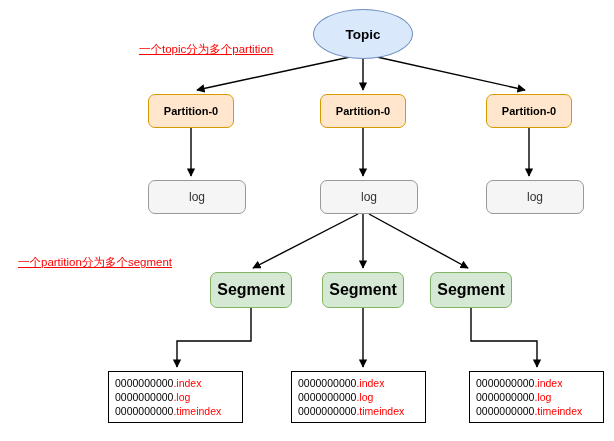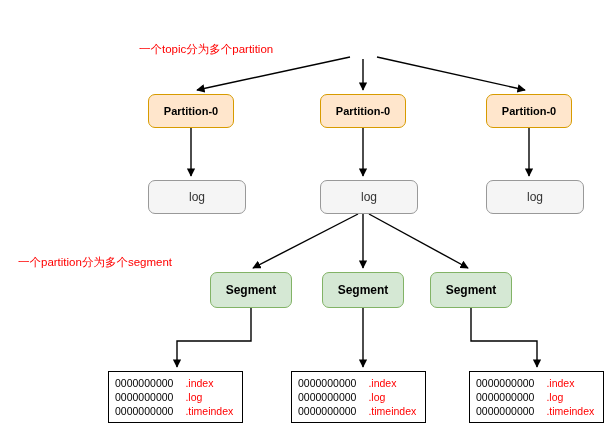--- a/index.html
+++ b/index.html
@@ -77,21 +77,21 @@
   .lg-1 { left: 320px; }
   .lg-2 { left: 486px; }
   
   .node-segment {
     top: 272px;
     width: 82px;
     height: 36px;
     border-radius: 7px;
     background: #d5e8d4;
     border: 1.4px solid #82b366;
-    font-size: 12px;
+    font-size: 16px;
     font-weight: bold;
     color: #000000;
   }
   .sg-0 { left: 210px; }
   .sg-1 { left: 322px; }
   .sg-2 { left: 430px; }
   
   .node-files {
     top: 371px;
     width: 135px;
@@ -108,28 +108,28 @@
   .fb-2 { left: 469px; }
   .file-line {
     font-size: 10.5px;
     line-height: 14px;
     color: #000000;
     white-space: nowrap;
     font-family: "Liberation Sans", "DejaVu Sans", sans-serif;
   }
   .file-ext {
     color: #ff0000;
-    margin-left: 12px;
   }
   
   .annotation {
     position: absolute;
     color: #ff0000;
     font-size: 11.5px;
     white-space: nowrap;
+    text-decoration: underline;
   }
   .ann-0 { left: 139px; top: 42px; }
   .ann-1 { left: 18px; top: 255px; }
 </style>
 </head>
 <body>
 
 <div id="diagram-canvas">
 
   <svg id="edge-layer" viewBox="0 0 614 441" width="614" height="441" xmlns="http://www.w3.org/2000/svg">
@@ -157,20 +157,23 @@
       <path d="M 369 214 L 468 268"></path>
     </g>
 
     <g fill="none" stroke="#000000" stroke-width="1.4" marker-end="url(#arrowhead)">
       <path d="M 251 308 L 251 341 L 177 341 L 177 367"></path>
       <path d="M 363 308 L 363 367"></path>
       <path d="M 471 308 L 471 341 L 537 341 L 537 367"></path>
     </g>
   </svg>
 
+  <div class="node node-topic">
+    <span>Topic</span>
+  </div>
 
   <div class="node node-partition pt-0">
     <span>Partition-0</span>
   </div>
   <div class="node node-partition pt-1">
     <span>Partition-0</span>
   </div>
   <div class="node node-partition pt-2">
     <span>Partition-0</span>
   </div>

